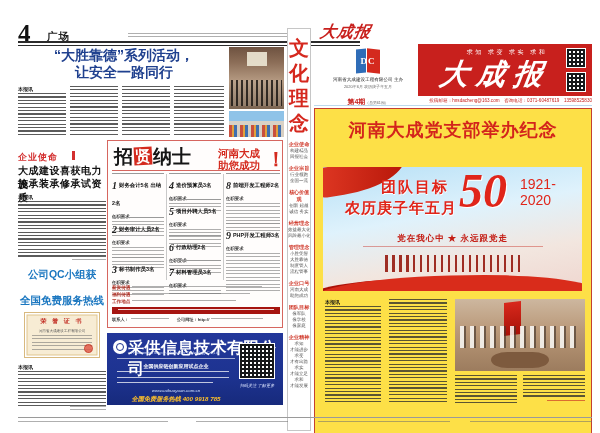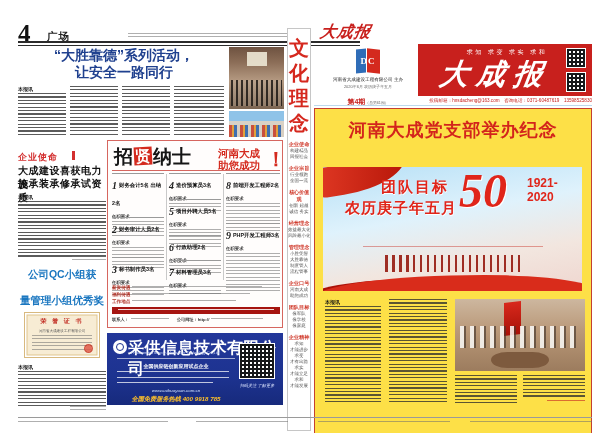--- a/index.html
+++ b/index.html
@@ -74,21 +74,21 @@
   <div class="abs" style="left:72px;top:151px;width:2.5px;height:9px;background:#d32f2f"></div>
   <div class="abs" style="left:18px;top:164px;width:88px;font-size:10px;font-weight:700;color:#111;letter-spacing:.5px">大成建设喜获电力设</div>
   <div class="abs" style="left:18px;top:177px;width:88px;font-size:10px;font-weight:700;color:#111;letter-spacing:.5px">施承装承修承试资质</div>
   <div class="abs" style="left:18px;top:194px;width:88px">
     <span class="lead">本报讯</span>
     <div class="sim" style="height:56px"></div>
   </div>
   <div class="abs sim-light" style="left:72px;top:256px;width:34px;height:3.5px"></div>
 
   <div class="abs" style="left:18px;top:268px;width:88px;text-align:center;font-size:10.5px;font-weight:700;color:#1b77c0">公司QC小组获</div>
-  <div class="abs" style="left:18px;top:294px;width:88px;text-align:center;font-size:10.5px;font-weight:700;color:#1b77c0">量管理小组优秀奖</div>
+  <div class="abs" style="left:18px;top:294px;width:88px;text-align:center;font-size:10.5px;font-weight:700;color:#1b77c0">全国免费服务热线</div>
 
   <div class="abs" style="left:24px;top:312px;width:76px;height:46px;background:#f7ecd4;border:1px solid #d8b97f;
        box-shadow:inset 0 0 0 1.5px #fff,inset 0 0 0 2.5px #e0c48c;text-align:center;padding-top:4px">
     <div style="font-size:6px;font-weight:700;color:#c0281e;letter-spacing:2px">荣 誉 证 书</div>
     <div style="font-size:3.6px;color:#555;margin-top:2.5px">河南省大成建设工程有限公司</div>
     <div class="sim-light" style="margin:2.5px 7px 0;height:16px"></div>
     <div class="abs" style="right:6px;bottom:4px;width:9px;height:9px;border-radius:50%;
          background:radial-gradient(circle,#e05a48 0 55%,#c83a28 56% 100%);opacity:.85"></div>
   </div>
   <div class="abs" style="left:18px;top:364px;width:88px">
@@ -286,21 +286,22 @@
   <div class="abs" style="left:314px;top:108px;width:278px;height:362px;border:1.5px solid #c44030;background:#fde047">
     <div class="abs" style="left:0;top:9px;width:100%;text-align:center;font-size:18px;font-weight:700;color:#d3251c;letter-spacing:1px">河南大成党支部举办纪念</div>
 
     <div class="abs photo" style="left:8px;top:58px;width:259px;height:124px;
          background:linear-gradient(170deg,#b7e0f6 0%,#dff2fc 40%,#f2e6df 70%,#efd6cf 100%)">
       <div class="abs" style="left:-10px;top:-5px;width:95px;height:30px;transform:rotate(-9deg);
            background:linear-gradient(100deg,#e23a25,#b51508);border-radius:0 0 70% 12%/0 0 100% 40%"></div>
       <div class="abs" style="left:58px;top:11px;font-size:15px;font-weight:700;color:#e0251a;letter-spacing:2px;text-shadow:.5px .5px 0 #fff">团队目标</div>
       <div class="abs" style="left:22px;top:32px;font-size:15px;font-weight:700;color:#e0251a;letter-spacing:1px;text-shadow:.5px .5px 0 #fff">农历庚子年五月</div>
       <div class="abs serif" style="left:136px;top:-4px;font-size:48px;font-weight:700;font-style:italic;color:#e0251a;text-shadow:1px 1px 0 #fff">50</div>
-      <div class="abs" style="left:204px;top:9px;font-size:12px;font-weight:700;color:#e0251a">1921-2020</div>
+      <div class="abs" style="left:197px;top:9px;font-size:14px;font-weight:400;color:#e0251a">1921-2020</div>
+      <div class="abs serif" style="left:0;top:66px;width:100%;text-align:center;font-size:8.5px;font-weight:700;color:#c41d14;letter-spacing:1px">党在我心中 ★ 永远跟党走</div>
       <div class="abs sim-red" style="left:40px;top:79px;width:180px;height:2.6px;opacity:.55"></div>
       <div class="abs" style="left:62px;top:88px;width:136px;height:17px;
            background:repeating-linear-gradient(90deg,rgba(150,25,15,.9) 0 2.5px,rgba(0,0,0,0) 2.5px 7px)"></div>
       <div class="abs" style="left:-20px;bottom:-14px;width:300px;height:26px;background:#ab1208;border-radius:40% 60% 0 0/80% 100% 0 0"></div>
       <div class="abs" style="left:-10px;bottom:-8px;width:285px;height:24px;background:#d92c1b;border-radius:60% 40% 0 0/100% 70% 0 0"></div>
     </div>
 
     <div class="abs" style="left:10px;top:190px;width:56px">
       <span class="lead">本报讯</span>
       <div class="sim" style="height:98px"></div>

